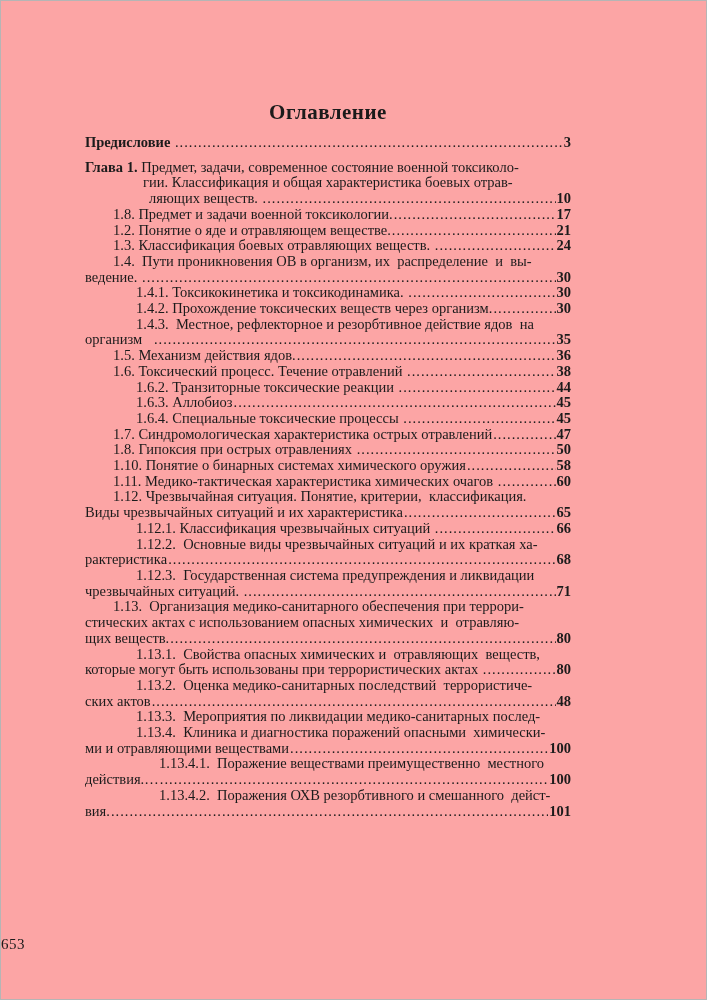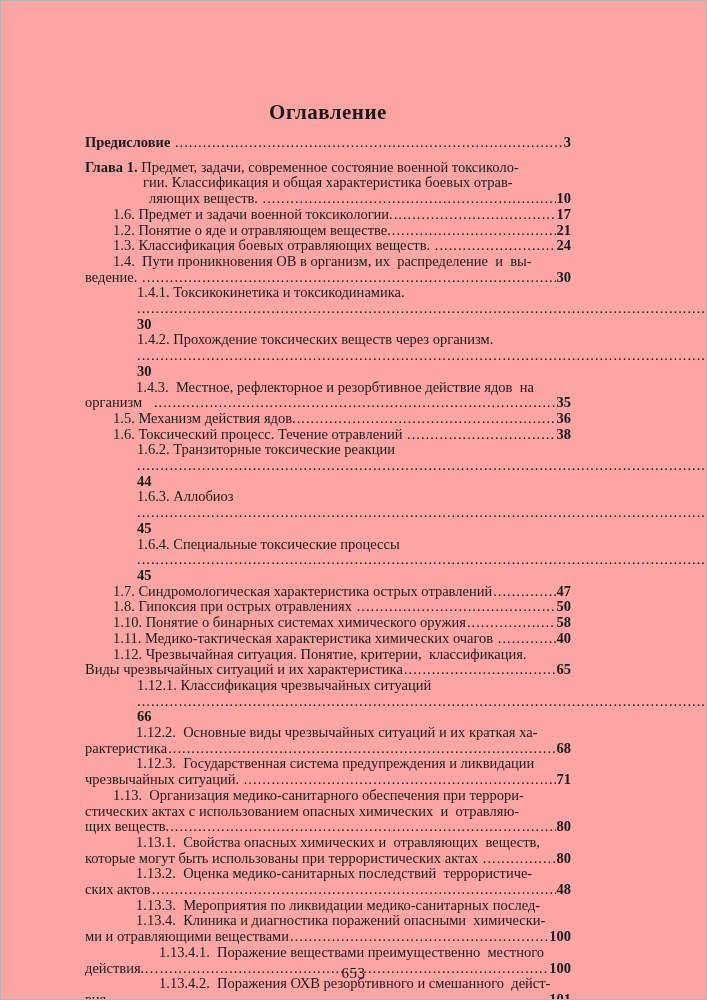--- a/index.html
+++ b/index.html
@@ -35,21 +35,21 @@
   .toc-line {
     display: flex;
     align-items: baseline;
     font-size: 14.5px;
     line-height: 15.7px;
     white-space: pre;
   }
   .toc-line.gap { margin-top: 9px; }
   .ind-0 { padding-left: 0; }
   .ind-1 { padding-left: 28px; }
-  .ind-2 { padding-left: 51px; flex-direction: column; }
+  .ind-2 { padding-left: 51px; }
   .ind-3 { padding-left: 74px; }
   .ind-4 { padding-left: 58px; }
   .ind-5 { padding-left: 64px; }
   .toc-prefix {
     font-weight: bold;
     flex: 0 0 auto;
   }
   .toc-text {
     flex: 0 0 auto;
   }
@@ -66,56 +66,55 @@
     letter-spacing: 1px;
   }
   .page-num {
     flex: 0 0 auto;
     font-weight: bold;
     text-align: right;
   }
   .folio {
     position: absolute;
     left: 0;
-    top: 964px;
+    top: 935px;
     width: 100%;
-    text-align: center;
     font-size: 15px;
     letter-spacing: 0.5px;
   }
 </style>
 </head>
 <body>
 
 <div class="page">
   <div class="content">
     <h1 class="doc-title">Оглавление</h1>
     <div>
         <div class="toc-line ind-0"><span class="toc-text bold">Предисловие </span><span class="dots"></span><span class="page-num">3</span></div>
         <div class="toc-line ind-0 gap"><span class="toc-prefix">Глава 1.</span><span class="toc-text"> Предмет, задачи, современное состояние военной токсиколо-</span></div>
         <div class="toc-line ind-4"><span class="toc-text">гии. Классификация и общая характеристика боевых отрав-</span></div>
         <div class="toc-line ind-5"><span class="toc-text">ляющих веществ. </span><span class="dots"></span><span class="page-num">10</span></div>
-        <div class="toc-line ind-1"><span class="toc-text">1.6. Предмет и задачи военной токсикологии.</span><span class="dots"></span><span class="page-num">17</span></div>
+        <div class="toc-line ind-1"><span class="toc-text">1.8. Предмет и задачи военной токсикологии.</span><span class="dots"></span><span class="page-num">17</span></div>
         <div class="toc-line ind-1"><span class="toc-text">1.2. Понятие о яде и отравляющем веществе.</span><span class="dots"></span><span class="page-num">21</span></div>
         <div class="toc-line ind-1"><span class="toc-text">1.3. Классификация боевых отравляющих веществ. </span><span class="dots"></span><span class="page-num">24</span></div>
         <div class="toc-line ind-1"><span class="toc-text">1.4.  Пути проникновения ОВ в организм, их  распределение  и  вы-</span></div>
         <div class="toc-line ind-0"><span class="toc-text">ведение. </span><span class="dots"></span><span class="page-num">30</span></div>
         <div class="toc-line ind-2"><span class="toc-text">1.4.1. Токсикокинетика и токсикодинамика. </span><span class="dots"></span><span class="page-num">30</span></div>
         <div class="toc-line ind-2"><span class="toc-text">1.4.2. Прохождение токсических веществ через организм.</span><span class="dots"></span><span class="page-num">30</span></div>
         <div class="toc-line ind-2"><span class="toc-text">1.4.3.  Местное, рефлекторное и резорбтивное действие ядов  на</span></div>
         <div class="toc-line ind-0"><span class="toc-text">организм   </span><span class="dots"></span><span class="page-num">35</span></div>
         <div class="toc-line ind-1"><span class="toc-text">1.5. Механизм действия ядов.</span><span class="dots"></span><span class="page-num">36</span></div>
         <div class="toc-line ind-1"><span class="toc-text">1.6. Токсический процесс. Течение отравлений </span><span class="dots"></span><span class="page-num">38</span></div>
         <div class="toc-line ind-2"><span class="toc-text">1.6.2. Транзиторные токсические реакции </span><span class="dots"></span><span class="page-num">44</span></div>
         <div class="toc-line ind-2"><span class="toc-text">1.6.3. Аллобиоз</span><span class="dots"></span><span class="page-num">45</span></div>
         <div class="toc-line ind-2"><span class="toc-text">1.6.4. Специальные токсические процессы </span><span class="dots"></span><span class="page-num">45</span></div>
         <div class="toc-line ind-1"><span class="toc-text">1.7. Синдромологическая характеристика острых отравлений</span><span class="dots"></span><span class="page-num">47</span></div>
         <div class="toc-line ind-1"><span class="toc-text">1.8. Гипоксия при острых отравлениях </span><span class="dots"></span><span class="page-num">50</span></div>
         <div class="toc-line ind-1"><span class="toc-text">1.10. Понятие о бинарных системах химического оружия</span><span class="dots"></span><span class="page-num">58</span></div>
-        <div class="toc-line ind-1"><span class="toc-text">1.11. Медико-тактическая характеристика химических очагов </span><span class="dots"></span><span class="page-num">40</span></div>
+        <div class="toc-line ind-1"><span class="toc-text">1.11. Медико-тактическая характеристика химических очагов </span><span class="dots"></span><span class="page-num">60</span></div>
         <div class="toc-line ind-1"><span class="toc-text">1.12. Чрезвычайная ситуация. Понятие, критерии,  классификация.</span></div>
         <div class="toc-line ind-0"><span class="toc-text">Виды чрезвычайных ситуаций и их характеристика</span><span class="dots"></span><span class="page-num">65</span></div>
         <div class="toc-line ind-2"><span class="toc-text">1.12.1. Классификация чрезвычайных ситуаций </span><span class="dots"></span><span class="page-num">66</span></div>
         <div class="toc-line ind-2"><span class="toc-text">1.12.2.  Основные виды чрезвычайных ситуаций и их краткая ха-</span></div>
         <div class="toc-line ind-0"><span class="toc-text">рактеристика</span><span class="dots"></span><span class="page-num">68</span></div>
         <div class="toc-line ind-2"><span class="toc-text">1.12.3.  Государственная система предупреждения и ликвидации</span></div>
         <div class="toc-line ind-0"><span class="toc-text">чрезвычайных ситуаций. </span><span class="dots"></span><span class="page-num">71</span></div>
         <div class="toc-line ind-1"><span class="toc-text">1.13.  Организация медико-санитарного обеспечения при террори-</span></div>
         <div class="toc-line ind-0"><span class="toc-text">стических актах с использованием опасных химических  и  отравляю-</span></div>
         <div class="toc-line ind-0"><span class="toc-text">щих веществ.</span><span class="dots"></span><span class="page-num">80</span></div>

